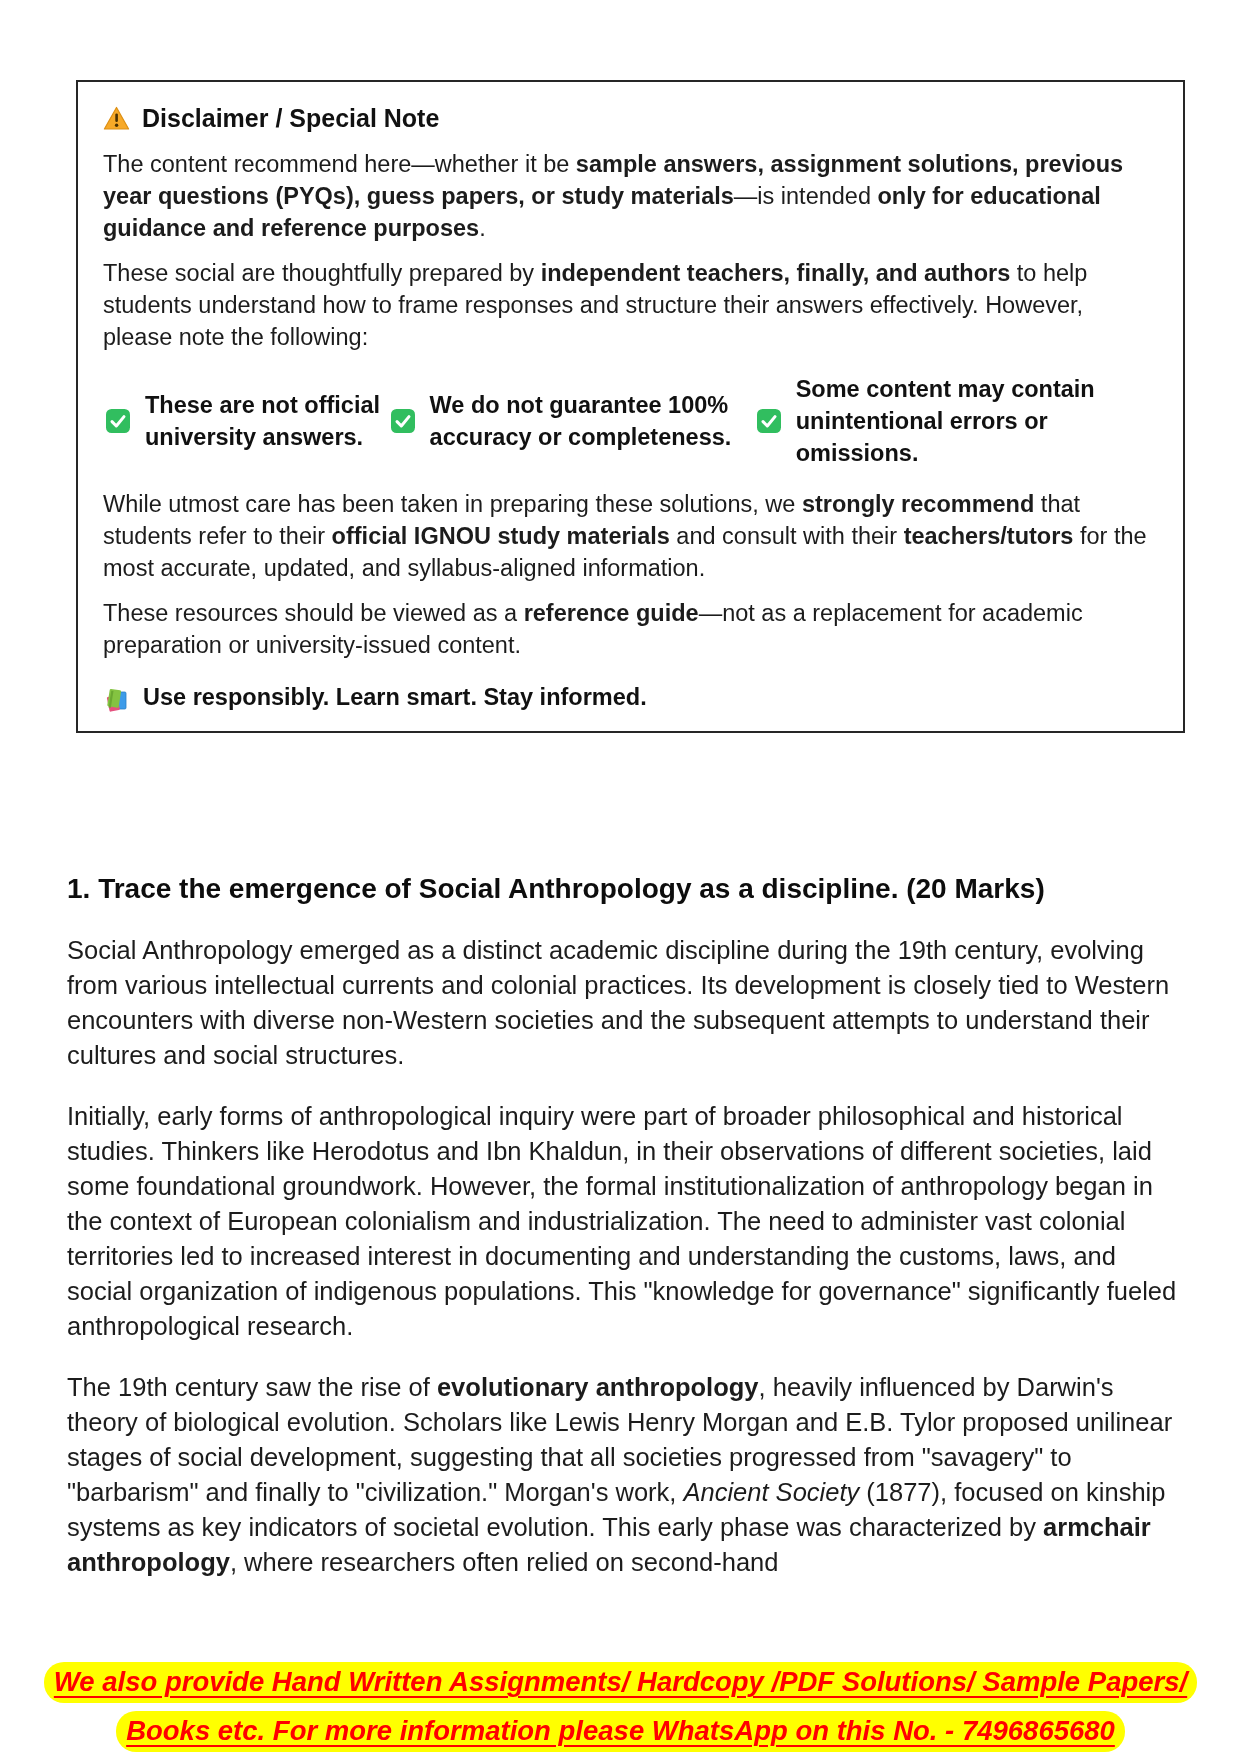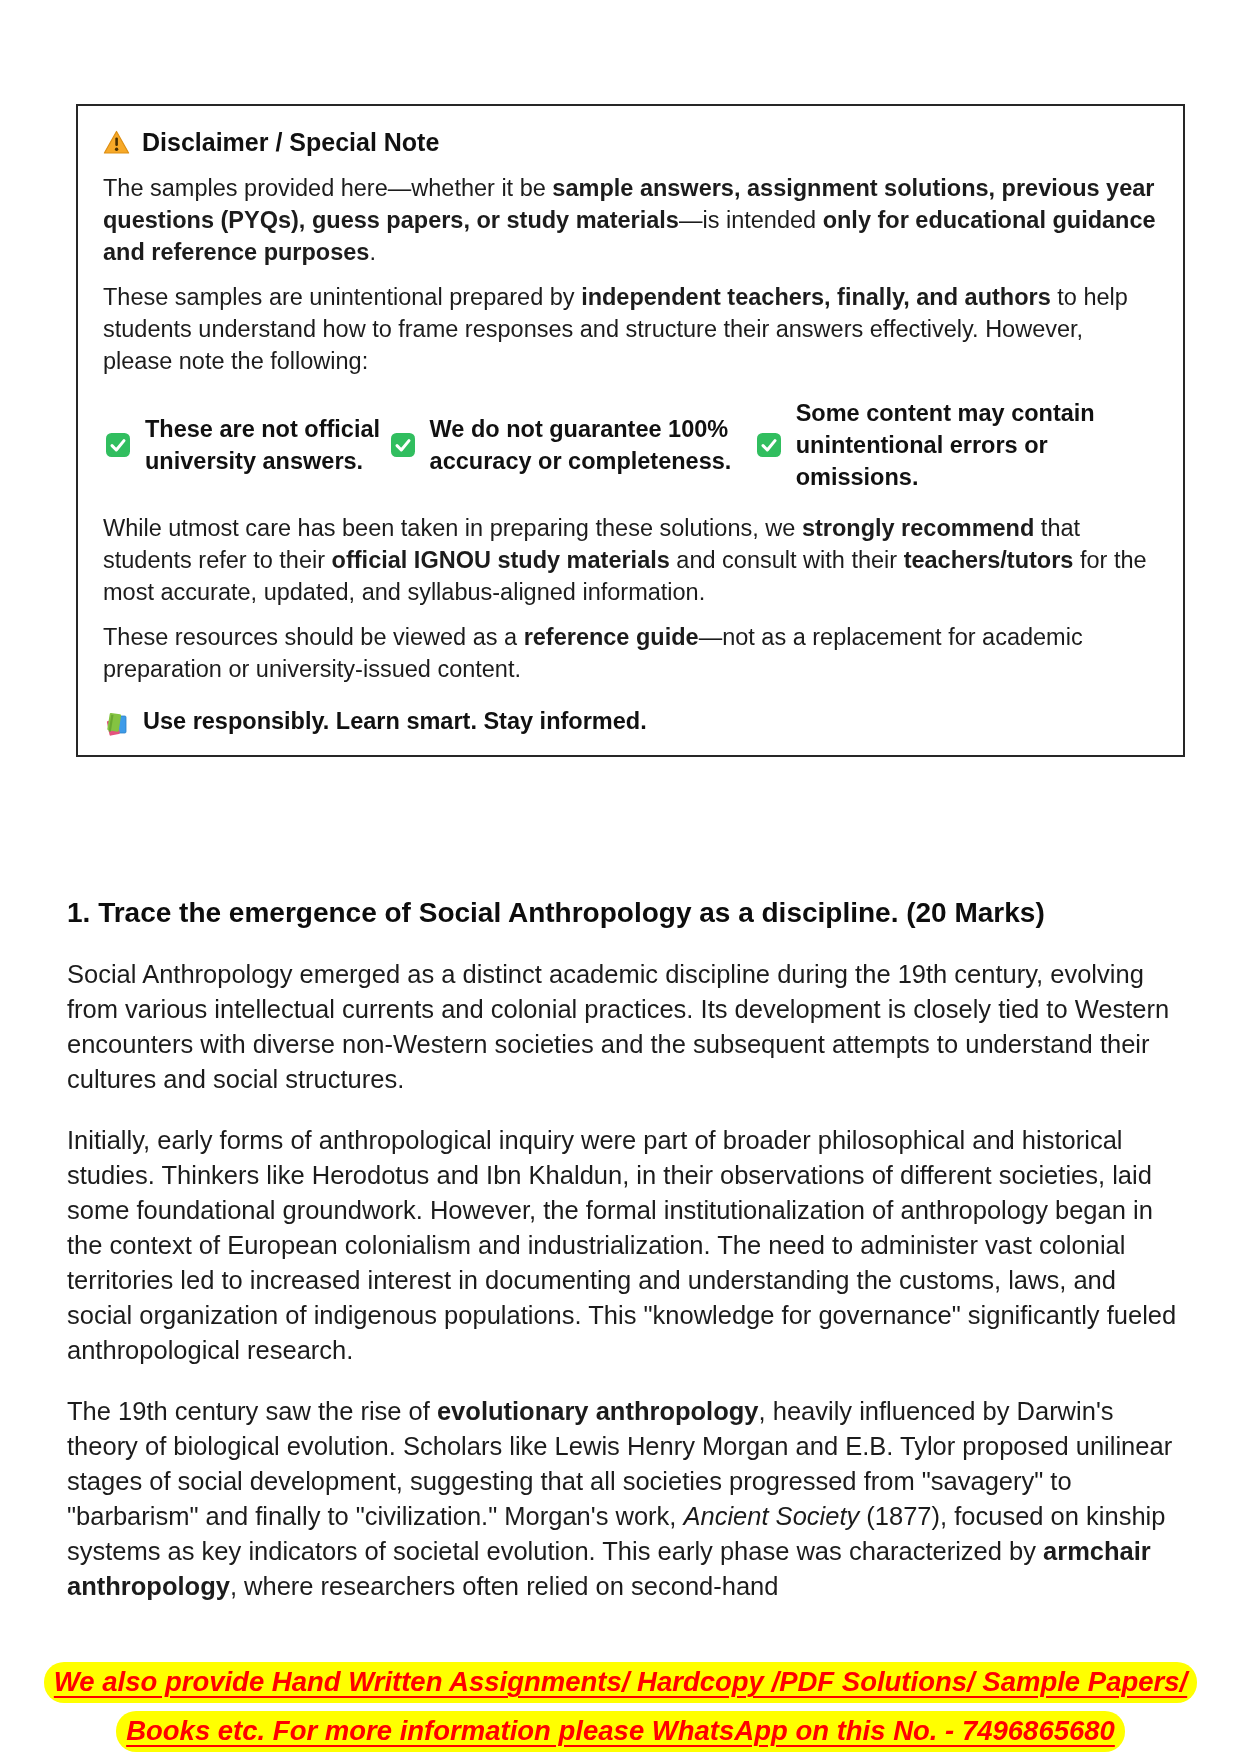--- a/index.html
+++ b/index.html
@@ -10,21 +10,21 @@
     font-family:"Liberation Sans", sans-serif;
     color:#1c1c1c;
     overflow:hidden;
   }
   .b{font-weight:700;}
   .i{font-style:italic;}
 
   
   .disclaimer-box{
     box-sizing:border-box;
-    margin:104px 56px 0 76px;
+    margin:80px 56px 0 76px;
     border:2px solid #262626;
     padding:16px 25px 18px 25px;
     font-size:23.5px;
     line-height:32px;
   }
   .disc-title-row{
     display:flex;align-items:center;gap:12px;
     font-weight:700;font-size:25px;color:#111;
     margin:4px 0 14px 0;
   }
@@ -78,22 +78,22 @@
       <span class="warn-icon">
         <svg width="27" height="25" viewBox="0 0 27 25">
           <path d="M13.5 1.5 L25.6 23 H1.4 Z" fill="#F7A928" stroke="#DD8F14" stroke-width="1.2" stroke-linejoin="round"></path>
           <rect x="12.3" y="7.5" width="2.6" height="8.5" rx="1.2" fill="#4a3000"></rect>
           <circle cx="13.6" cy="19.3" r="1.7" fill="#4a3000"></circle>
         </svg>
       </span>
       <span class="disc-title">Disclaimer / Special Note</span>
     </div>
 
-    <p class="disc-para"><span>The samples provided here—whether it be </span><span class="b">sample answers, assignment solutions, previous year questions (PYQs), guess papers, or study materials</span><span>—is intended </span><span class="b">only for educational guidance and reference purposes</span><span>.</span></p>
-    <p class="disc-para"><span>These samples are unintentional prepared by </span><span class="b">independent teachers, finally, and authors</span><span> to help students understand how to frame responses and structure their answers effectively. However, please note the following:</span></p>
+    <p class="disc-para"><span>The content recommend here—whether it be </span><span class="b">sample answers, assignment solutions, previous year questions (PYQs), guess papers, or study materials</span><span>—is intended </span><span class="b">only for educational guidance and reference purposes</span><span>.</span></p>
+    <p class="disc-para"><span>These social are thoughtfully prepared by </span><span class="b">independent teachers, finally, and authors</span><span> to help students understand how to frame responses and structure their answers effectively. However, please note the following:</span></p>
 
     <div class="checklist">
       <div class="check-item">
         <span class="check-icon">
           <svg width="26" height="26" viewBox="0 0 26 26">
               <rect x="1" y="1" width="24" height="24" rx="5.5" fill="#31BE5F"></rect>
               <path d="M7 13.6 L11.3 18 L19 8.6" stroke="#ffffff" stroke-width="3" fill="none" stroke-linecap="round" stroke-linejoin="round"></path>
             </svg>
         </span>
         <span>These are not official university answers.</span>

